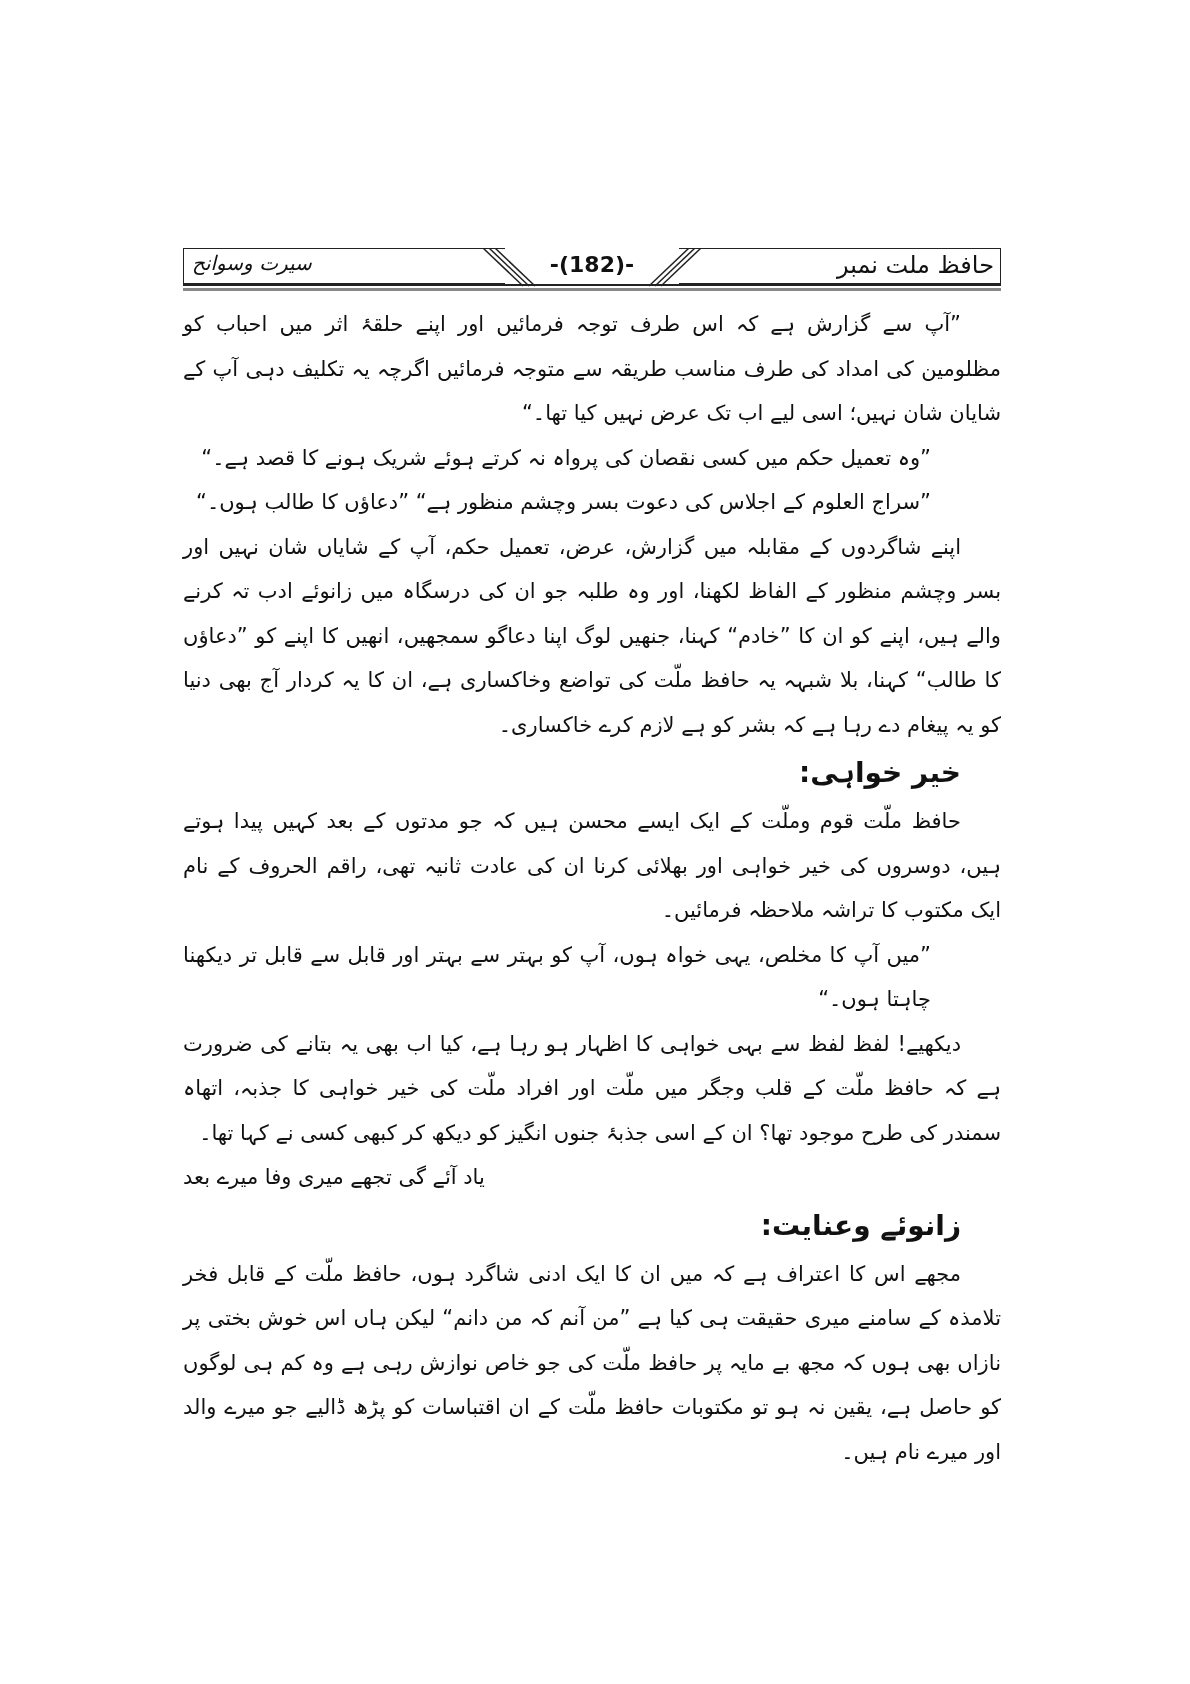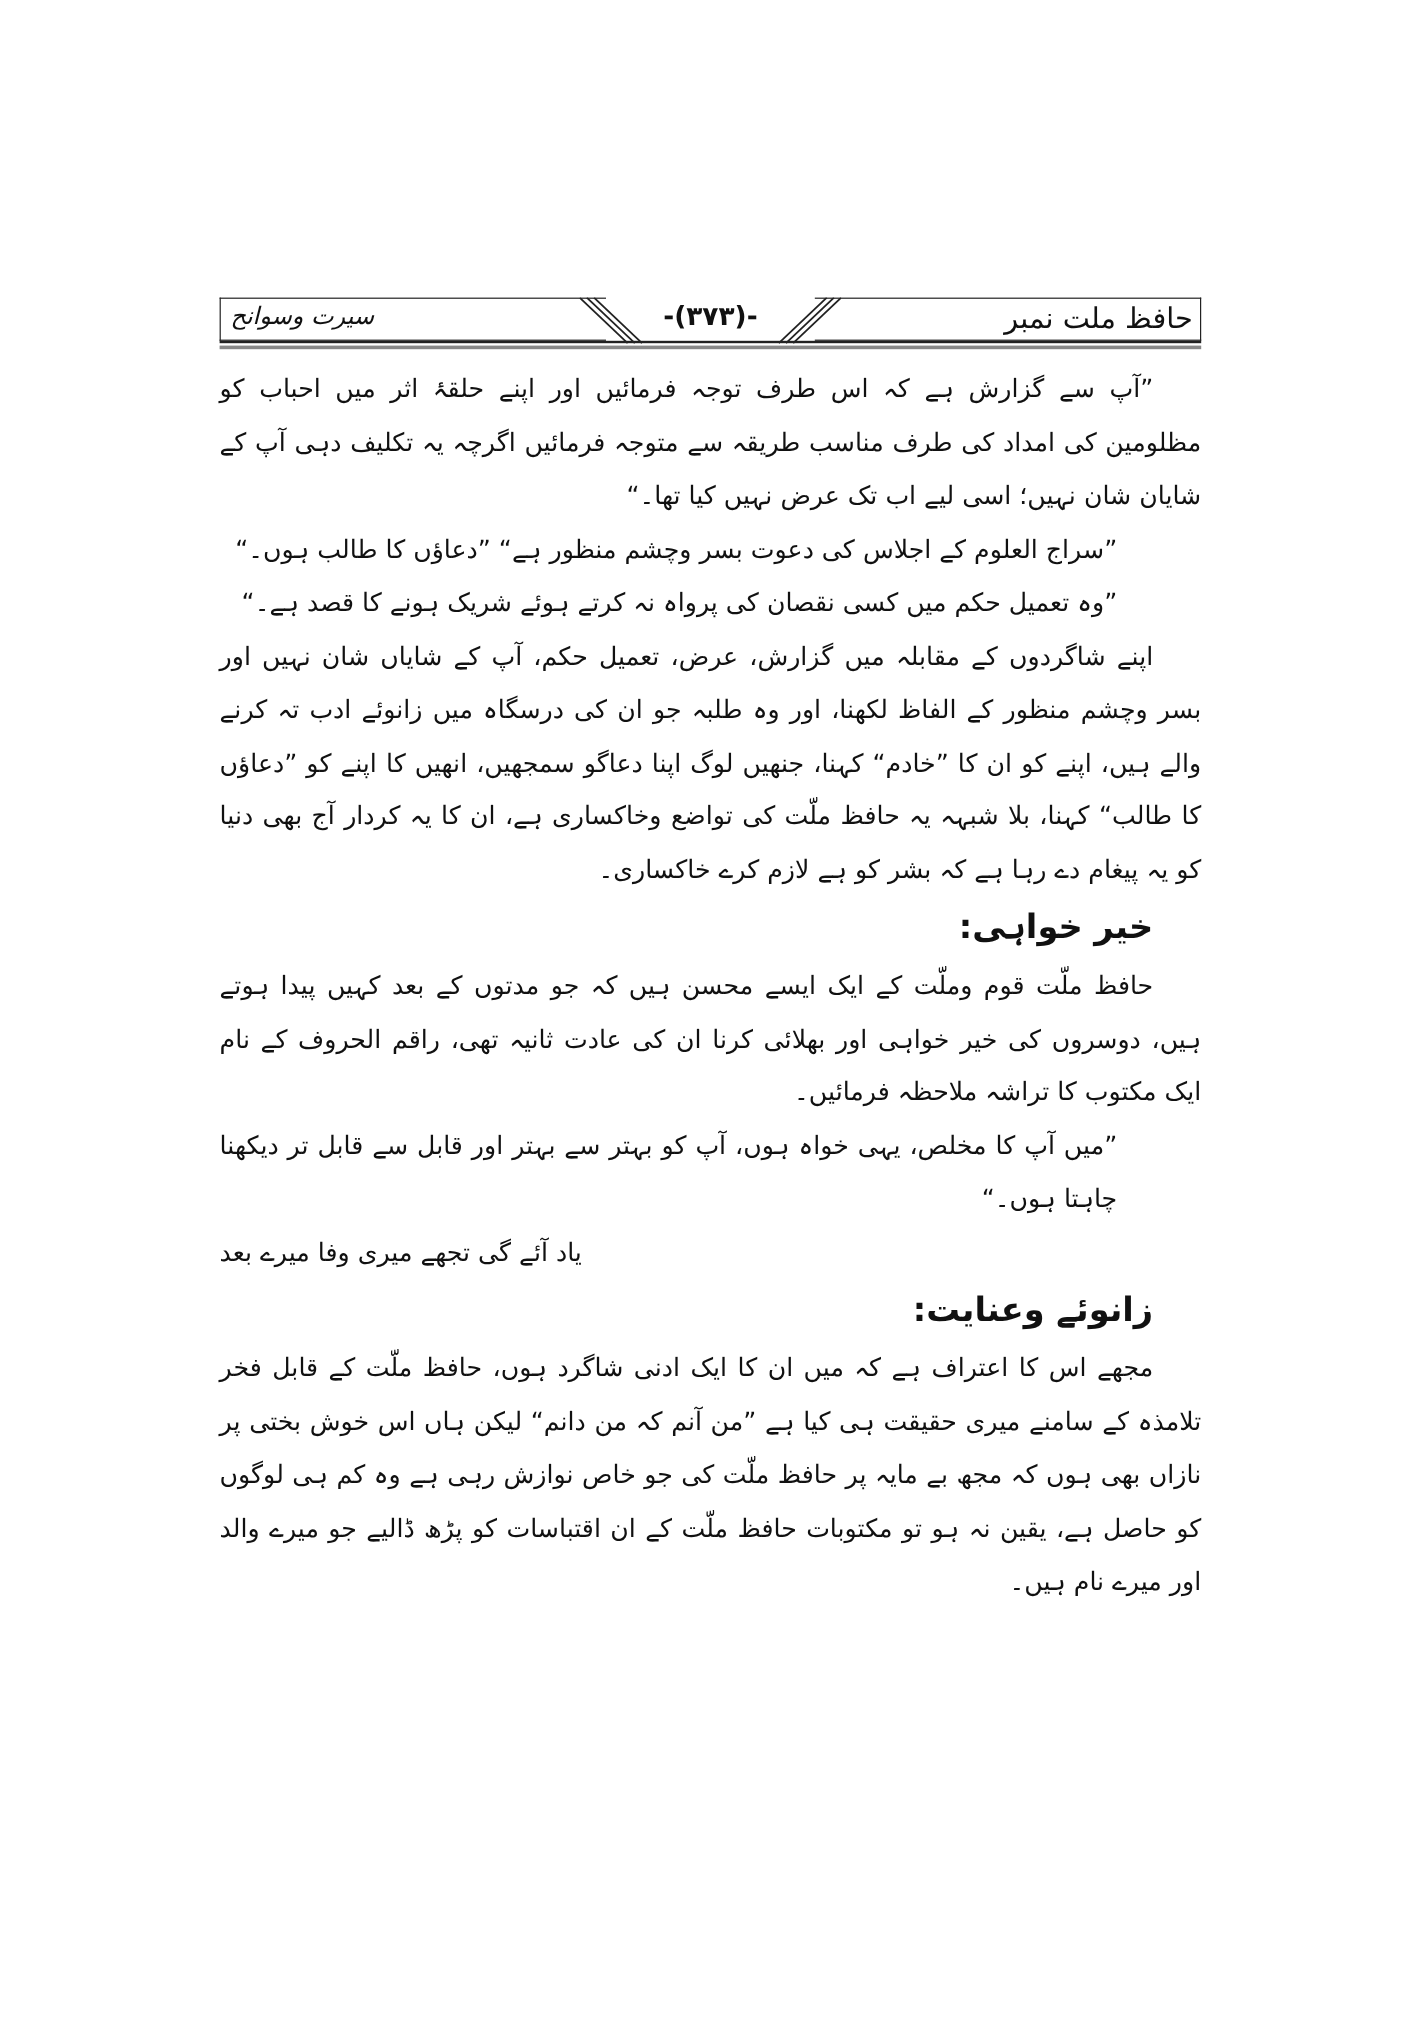--- a/index.html
+++ b/index.html
@@ -32,38 +32,39 @@
 <div class="page">
   <div class="header">
     <div class="hdr-box-left">
       <span class="hdr-left-text">سیرت وسوانح</span>
     </div>
     <svg class="diag" style="left:300px" viewBox="0 0 60 40">
       <line x1="0" y1="0" x2="40" y2="38" stroke="#222" stroke-width="1.5"></line>
       <line x1="6" y1="0" x2="46" y2="38" stroke="#222" stroke-width="1.5"></line>
       <line x1="12" y1="0" x2="52" y2="38" stroke="#222" stroke-width="1.5"></line>
     </svg>
-    <div class="hdr-center">-(۳۷۳)-</div>
+    <div class="hdr-center">-(182)-</div>
     <svg class="diag" style="left:458px" viewBox="0 0 60 40">
       <line x1="60" y1="0" x2="20" y2="38" stroke="#222" stroke-width="1.5"></line>
       <line x1="54" y1="0" x2="14" y2="38" stroke="#222" stroke-width="1.5"></line>
       <line x1="48" y1="0" x2="8" y2="38" stroke="#222" stroke-width="1.5"></line>
     </svg>
     <div class="hdr-box-right">
       <span class="hdr-right-text">حافظ ملت نمبر</span>
     </div>
     <div class="hdr-rule"></div>
     <div class="hdr-rule2"></div>
   </div>
 
   <div class="body" id="body">
       <p class="indent">”آپ سے گزارش ہے کہ اس طرف توجہ فرمائیں اور اپنے حلقۂ اثر میں احباب کو مظلومین کی امداد کی طرف مناسب طریقہ سے متوجہ فرمائیں اگرچہ یہ تکلیف دہی آپ کے شایان شان نہیں؛ اسی لیے اب تک عرض نہیں کیا تھا۔“</p>
+      <p class="quote">”وہ تعمیل حکم میں کسی نقصان کی پرواہ نہ کرتے ہوئے شریک ہونے کا قصد ہے۔“</p>
       <p class="quote">”سراج العلوم کے اجلاس کی دعوت بسر وچشم منظور ہے“ ”دعاؤں کا طالب ہوں۔“</p>
-      <p class="quote">”وہ تعمیل حکم میں کسی نقصان کی پرواہ نہ کرتے ہوئے شریک ہونے کا قصد ہے۔“</p>
       <p class="indent">اپنے شاگردوں کے مقابلہ میں گزارش، عرض، تعمیل حکم، آپ کے شایاں شان نہیں اور بسر وچشم منظور کے الفاظ لکھنا، اور وہ طلبہ جو ان کی درسگاہ میں زانوئے ادب تہ کرنے والے ہیں، اپنے کو ان کا ”خادم“ کہنا، جنھیں لوگ اپنا دعاگو سمجھیں، انھیں کا اپنے کو ”دعاؤں کا طالب“ کہنا، بلا شبہہ یہ حافظ ملّت کی تواضع وخاکساری ہے، ان کا یہ کردار آج بھی دنیا کو یہ پیغام دے رہا ہے کہ بشر کو ہے لازم کرے خاکساری۔</p>
       <p class="heading">خیر خواہی:</p>
       <p class="indent">حافظ ملّت قوم وملّت کے ایک ایسے محسن ہیں کہ جو مدتوں کے بعد کہیں پیدا ہوتے ہیں، دوسروں کی خیر خواہی اور بھلائی کرنا ان کی عادت ثانیہ تھی، راقم الحروف کے نام ایک مکتوب کا تراشہ ملاحظہ فرمائیں۔</p>
       <p class="quote">”میں آپ کا مخلص، یہی خواہ ہوں، آپ کو بہتر سے بہتر اور قابل سے قابل تر دیکھنا چاہتا ہوں۔“</p>
+      <p class="indent">دیکھیے! لفظ لفظ سے بہی خواہی کا اظہار ہو رہا ہے، کیا اب بھی یہ بتانے کی ضرورت ہے کہ حافظ ملّت کے قلب وجگر میں ملّت اور افراد ملّت کی خیر خواہی کا جذبہ، اتھاہ سمندر کی طرح موجود تھا؟ ان کے اسی جذبۂ جنوں انگیز کو دیکھ کر کبھی کسی نے کہا تھا۔</p>
       <p class="center">یاد آئے گی تجھے میری وفا میرے بعد</p>
       <p class="heading">زانوئے وعنایت:</p>
       <p class="indent">مجھے اس کا اعتراف ہے کہ میں ان کا ایک ادنی شاگرد ہوں، حافظ ملّت کے قابل فخر تلامذہ کے سامنے میری حقیقت ہی کیا ہے ”من آنم کہ من دانم“ لیکن ہاں اس خوش بختی پر نازاں بھی ہوں کہ مجھ بے مایہ پر حافظ ملّت کی جو خاص نوازش رہی ہے وہ کم ہی لوگوں کو حاصل ہے، یقین نہ ہو تو مکتوبات حافظ ملّت کے ان اقتباسات کو پڑھ ڈالیے جو میرے والد اور میرے نام ہیں۔</p>
     </div>
 </div>
 
 </body></html>

